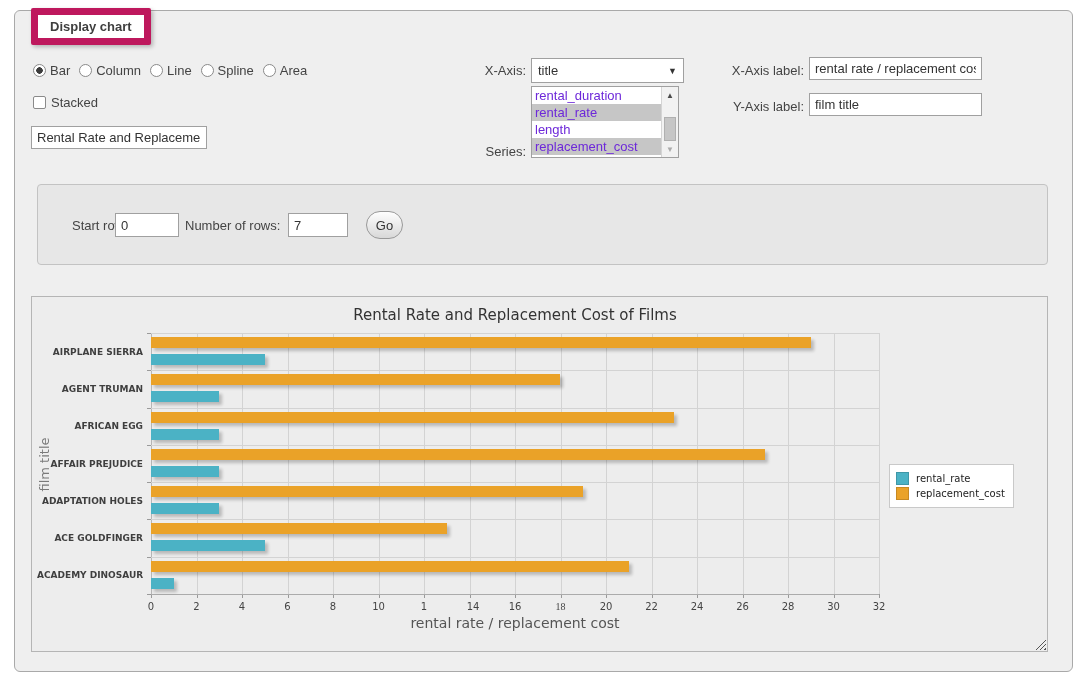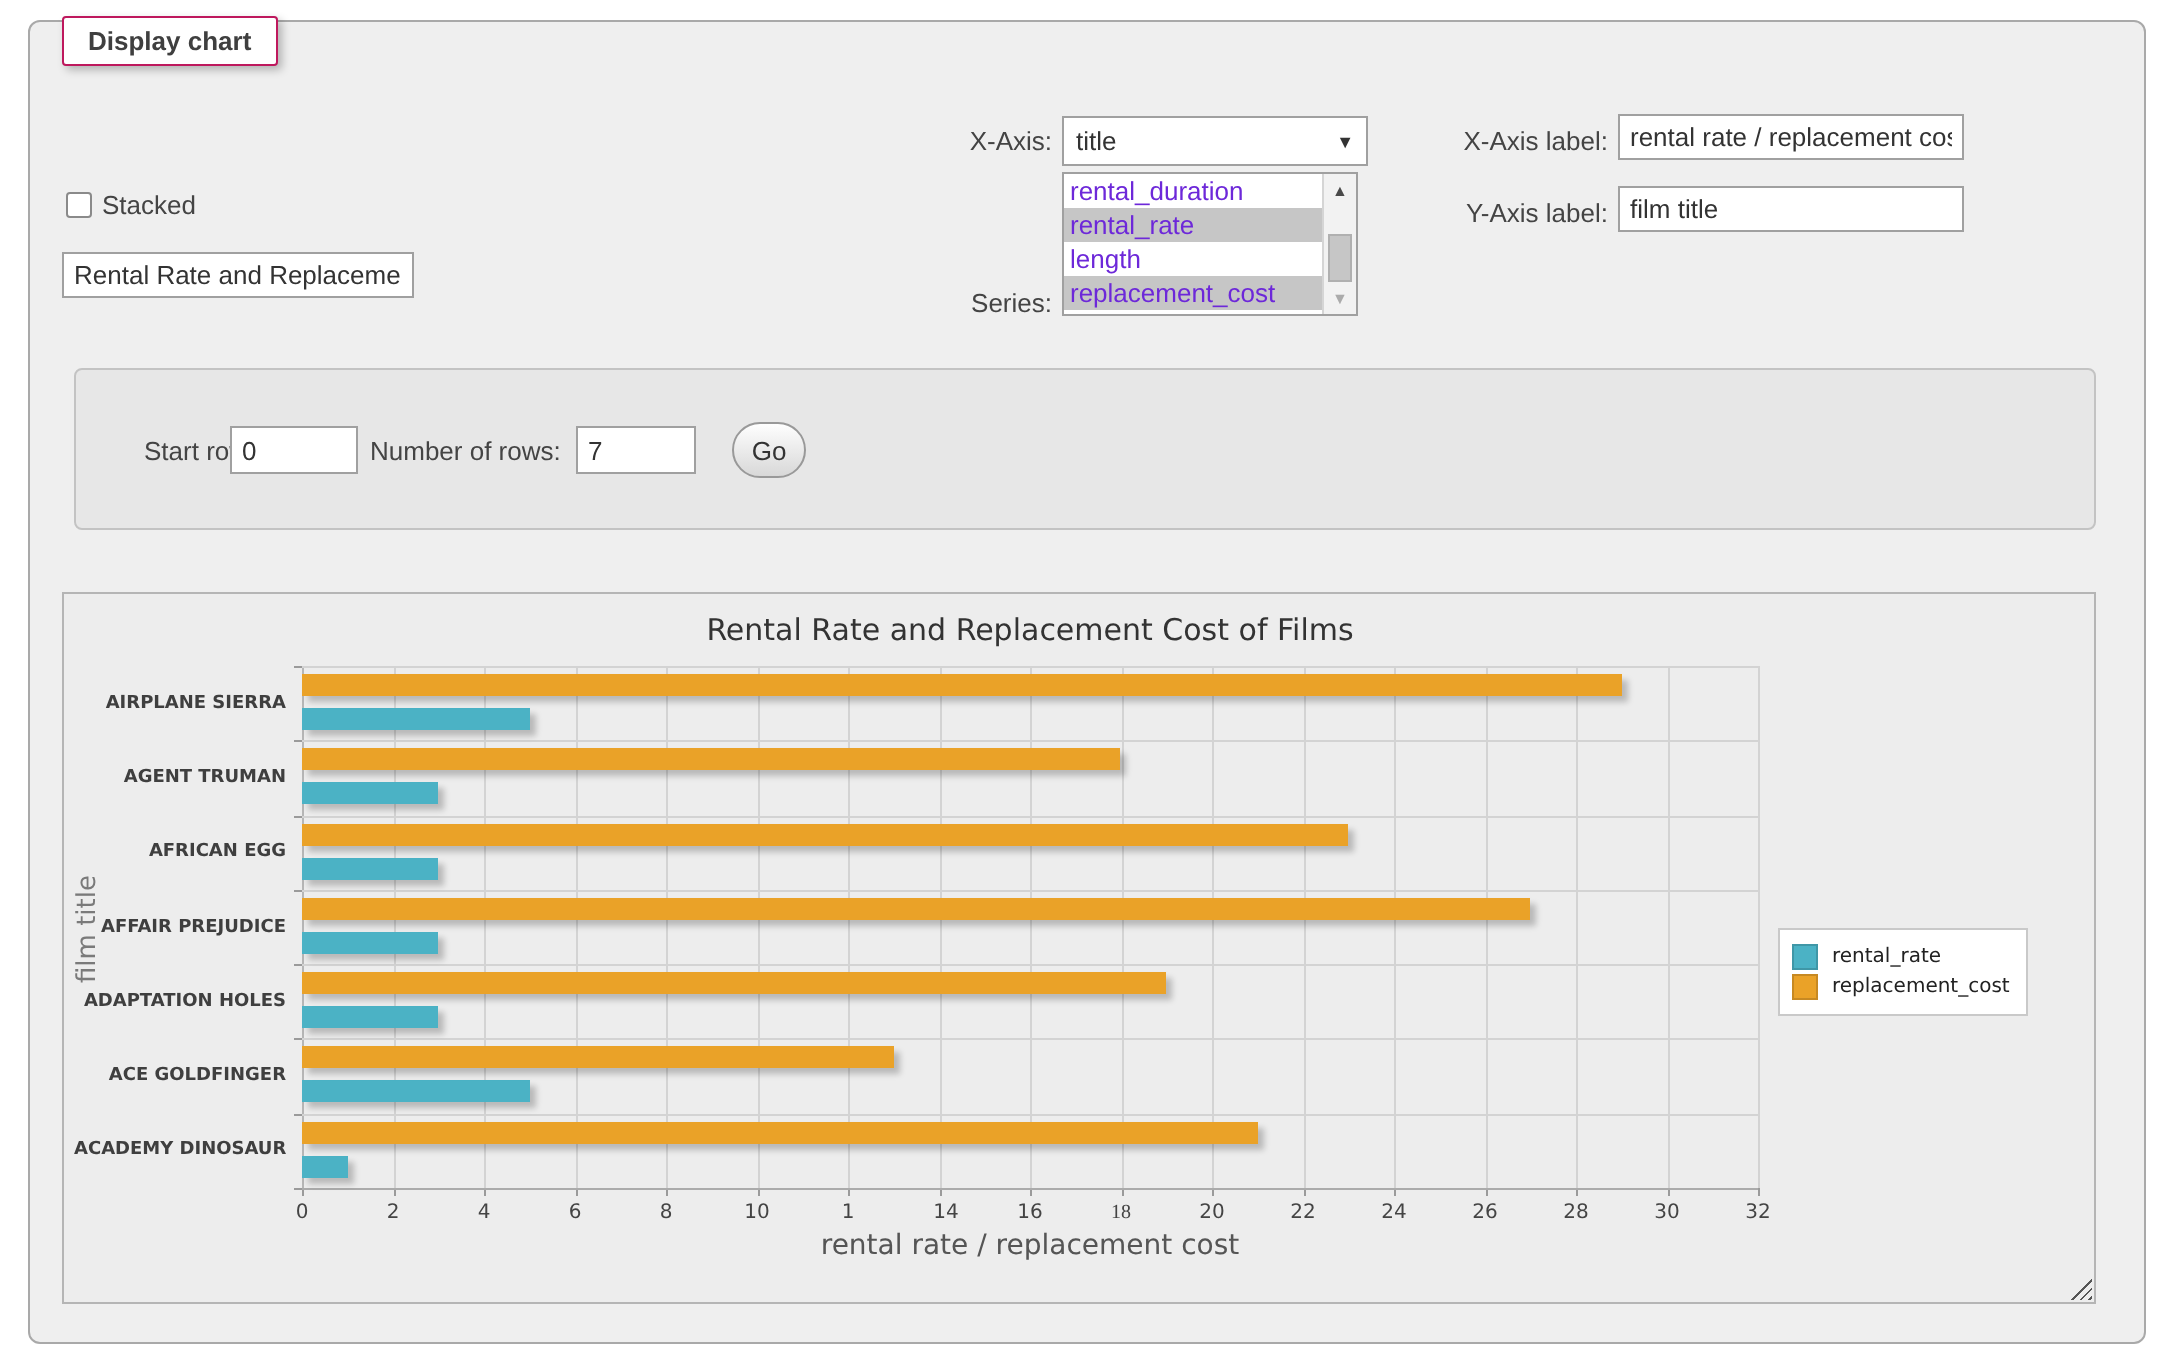--- a/index.html
+++ b/index.html
@@ -3,21 +3,21 @@
 <meta charset="utf-8">
 <style>
   * { margin:0; padding:0; box-sizing:border-box; }
   html,body { width:1081px; height:681px; background:#fff;
     font-family:"Liberation Sans", sans-serif; font-size:13px; color:#444; }
 
   .outer-fieldset { position:absolute; left:14px; top:10px; width:1059px; height:662px;
     background:#efefef; border:1px solid #a9a9a9; border-radius:6px; }
 
   .legend-box { position:absolute; left:16px; top:-3px; background:#fff;
-    border:1px solid #be185d; border-radius:2px; padding:4px 12px; font-weight:bold;
+    border:7px solid #be185d; border-radius:2px; padding:4px 12px; font-weight:bold;
     color:#3f3f3f; box-shadow:2px 2px 4px rgba(0,0,0,0.25); z-index:5; }
 
   .abs { position:absolute; }
 
   
   .radio-row { left:18px; top:52px; display:flex; align-items:center; }
   .radio-row label { display:flex; align-items:center; margin-right:9px; }
   input[type=radio] { appearance:none; -webkit-appearance:none; width:13px; height:13px;
     border:1px solid #8a8a8a; border-radius:50%; background:#fff; margin-right:4px; }
   input[type=radio]:checked { background:radial-gradient(circle, #3c3c3c 0 3px, #fff 3.5px); }
@@ -97,20 +97,42 @@
   .resize-handle { right:1px; bottom:1px; width:11px; height:11px;
     background:repeating-linear-gradient(135deg, transparent 0 2px, #555 2px 3px);
     clip-path:polygon(100% 0, 100% 100%, 0 100%); cursor:se-resize; }
 </style>
 </head>
 <body>
 
 <div class="outer-fieldset">
   <div class="legend-box">Display chart</div>
 
+  <div class="abs radio-row">
+    <label>
+        <input type="radio" name="ct" checked="" style="">
+        <span>Bar</span>
+      </label>
+    <label>
+        <input type="radio" name="ct" style="">
+        <span>Column</span>
+      </label>
+    <label>
+        <input type="radio" name="ct" style="">
+        <span>Line</span>
+      </label>
+    <label>
+        <input type="radio" name="ct" style="">
+        <span>Spline</span>
+      </label>
+    <label>
+        <input type="radio" name="ct" style="">
+        <span>Area</span>
+      </label>
+  </div>
 
   <div class="abs stacked-row">
     <input type="checkbox" style="">
     <span>Stacked</span>
   </div>
 
   <input type="text" class="abs title-input" value="Rental Rate and Replacement Cost of Films" style="">
 
   <div class="abs field-label xaxis-label-txt">X-Axis:</div>
   <div class="abs select-box">

